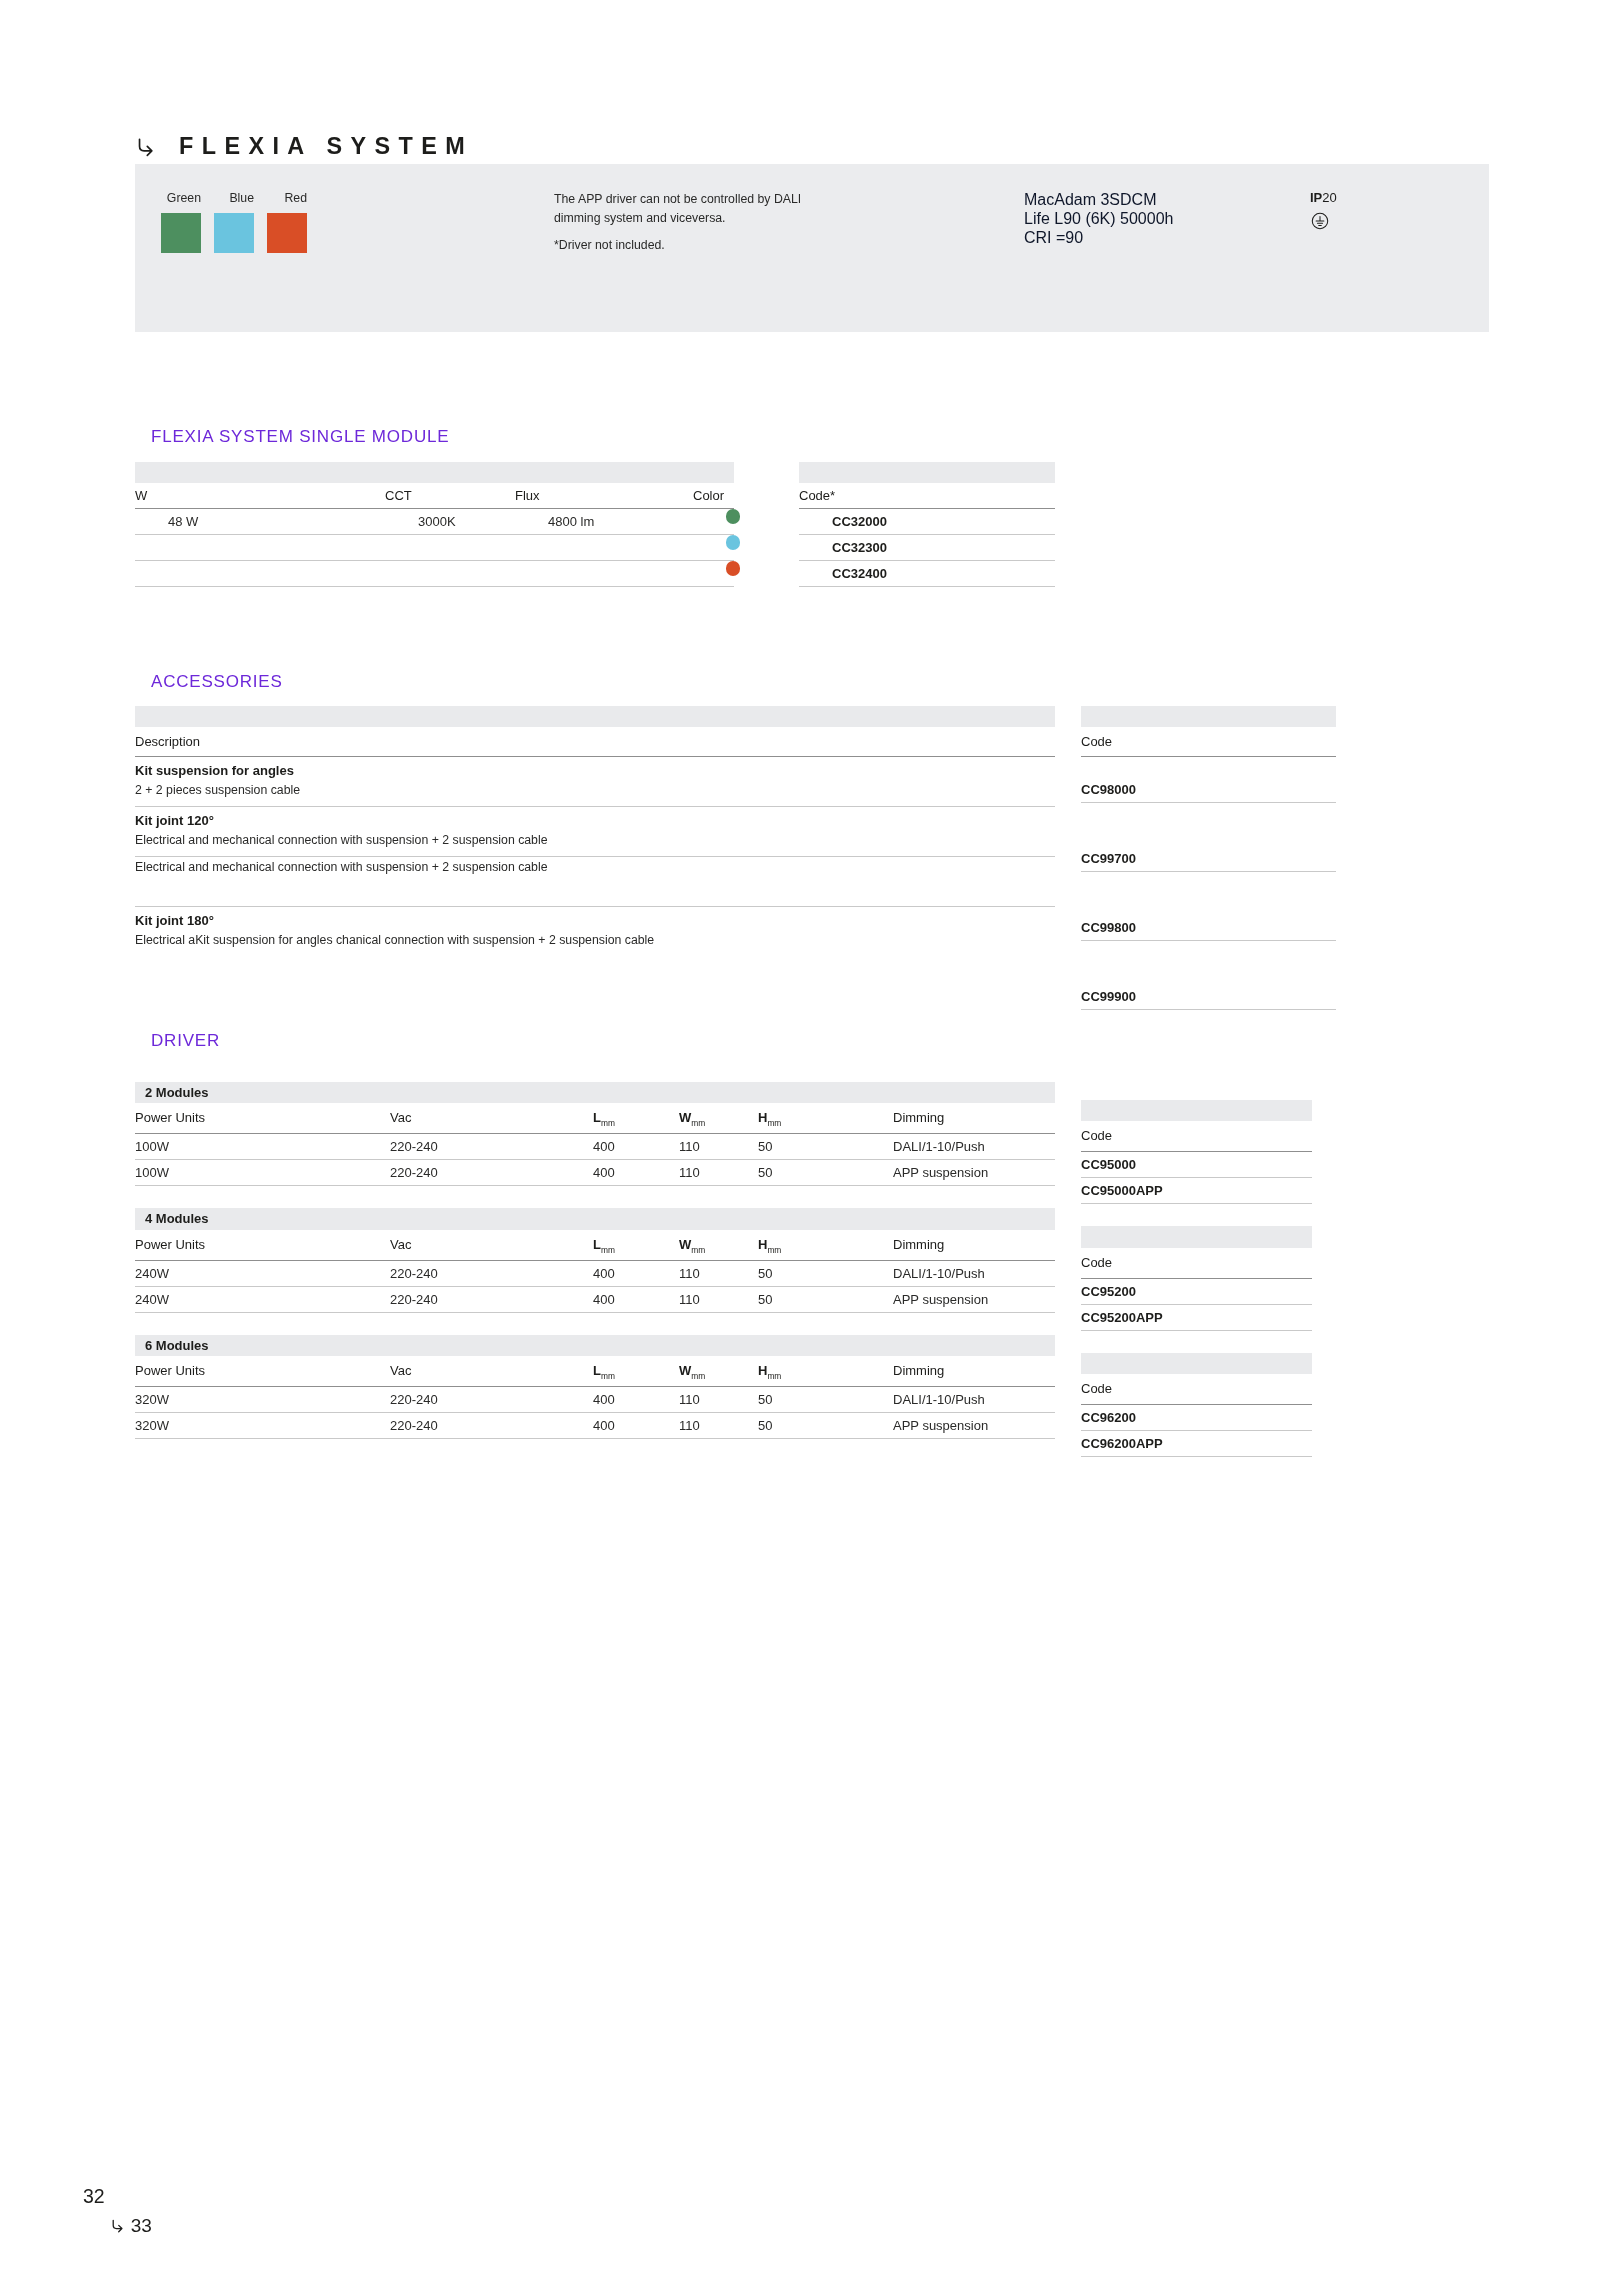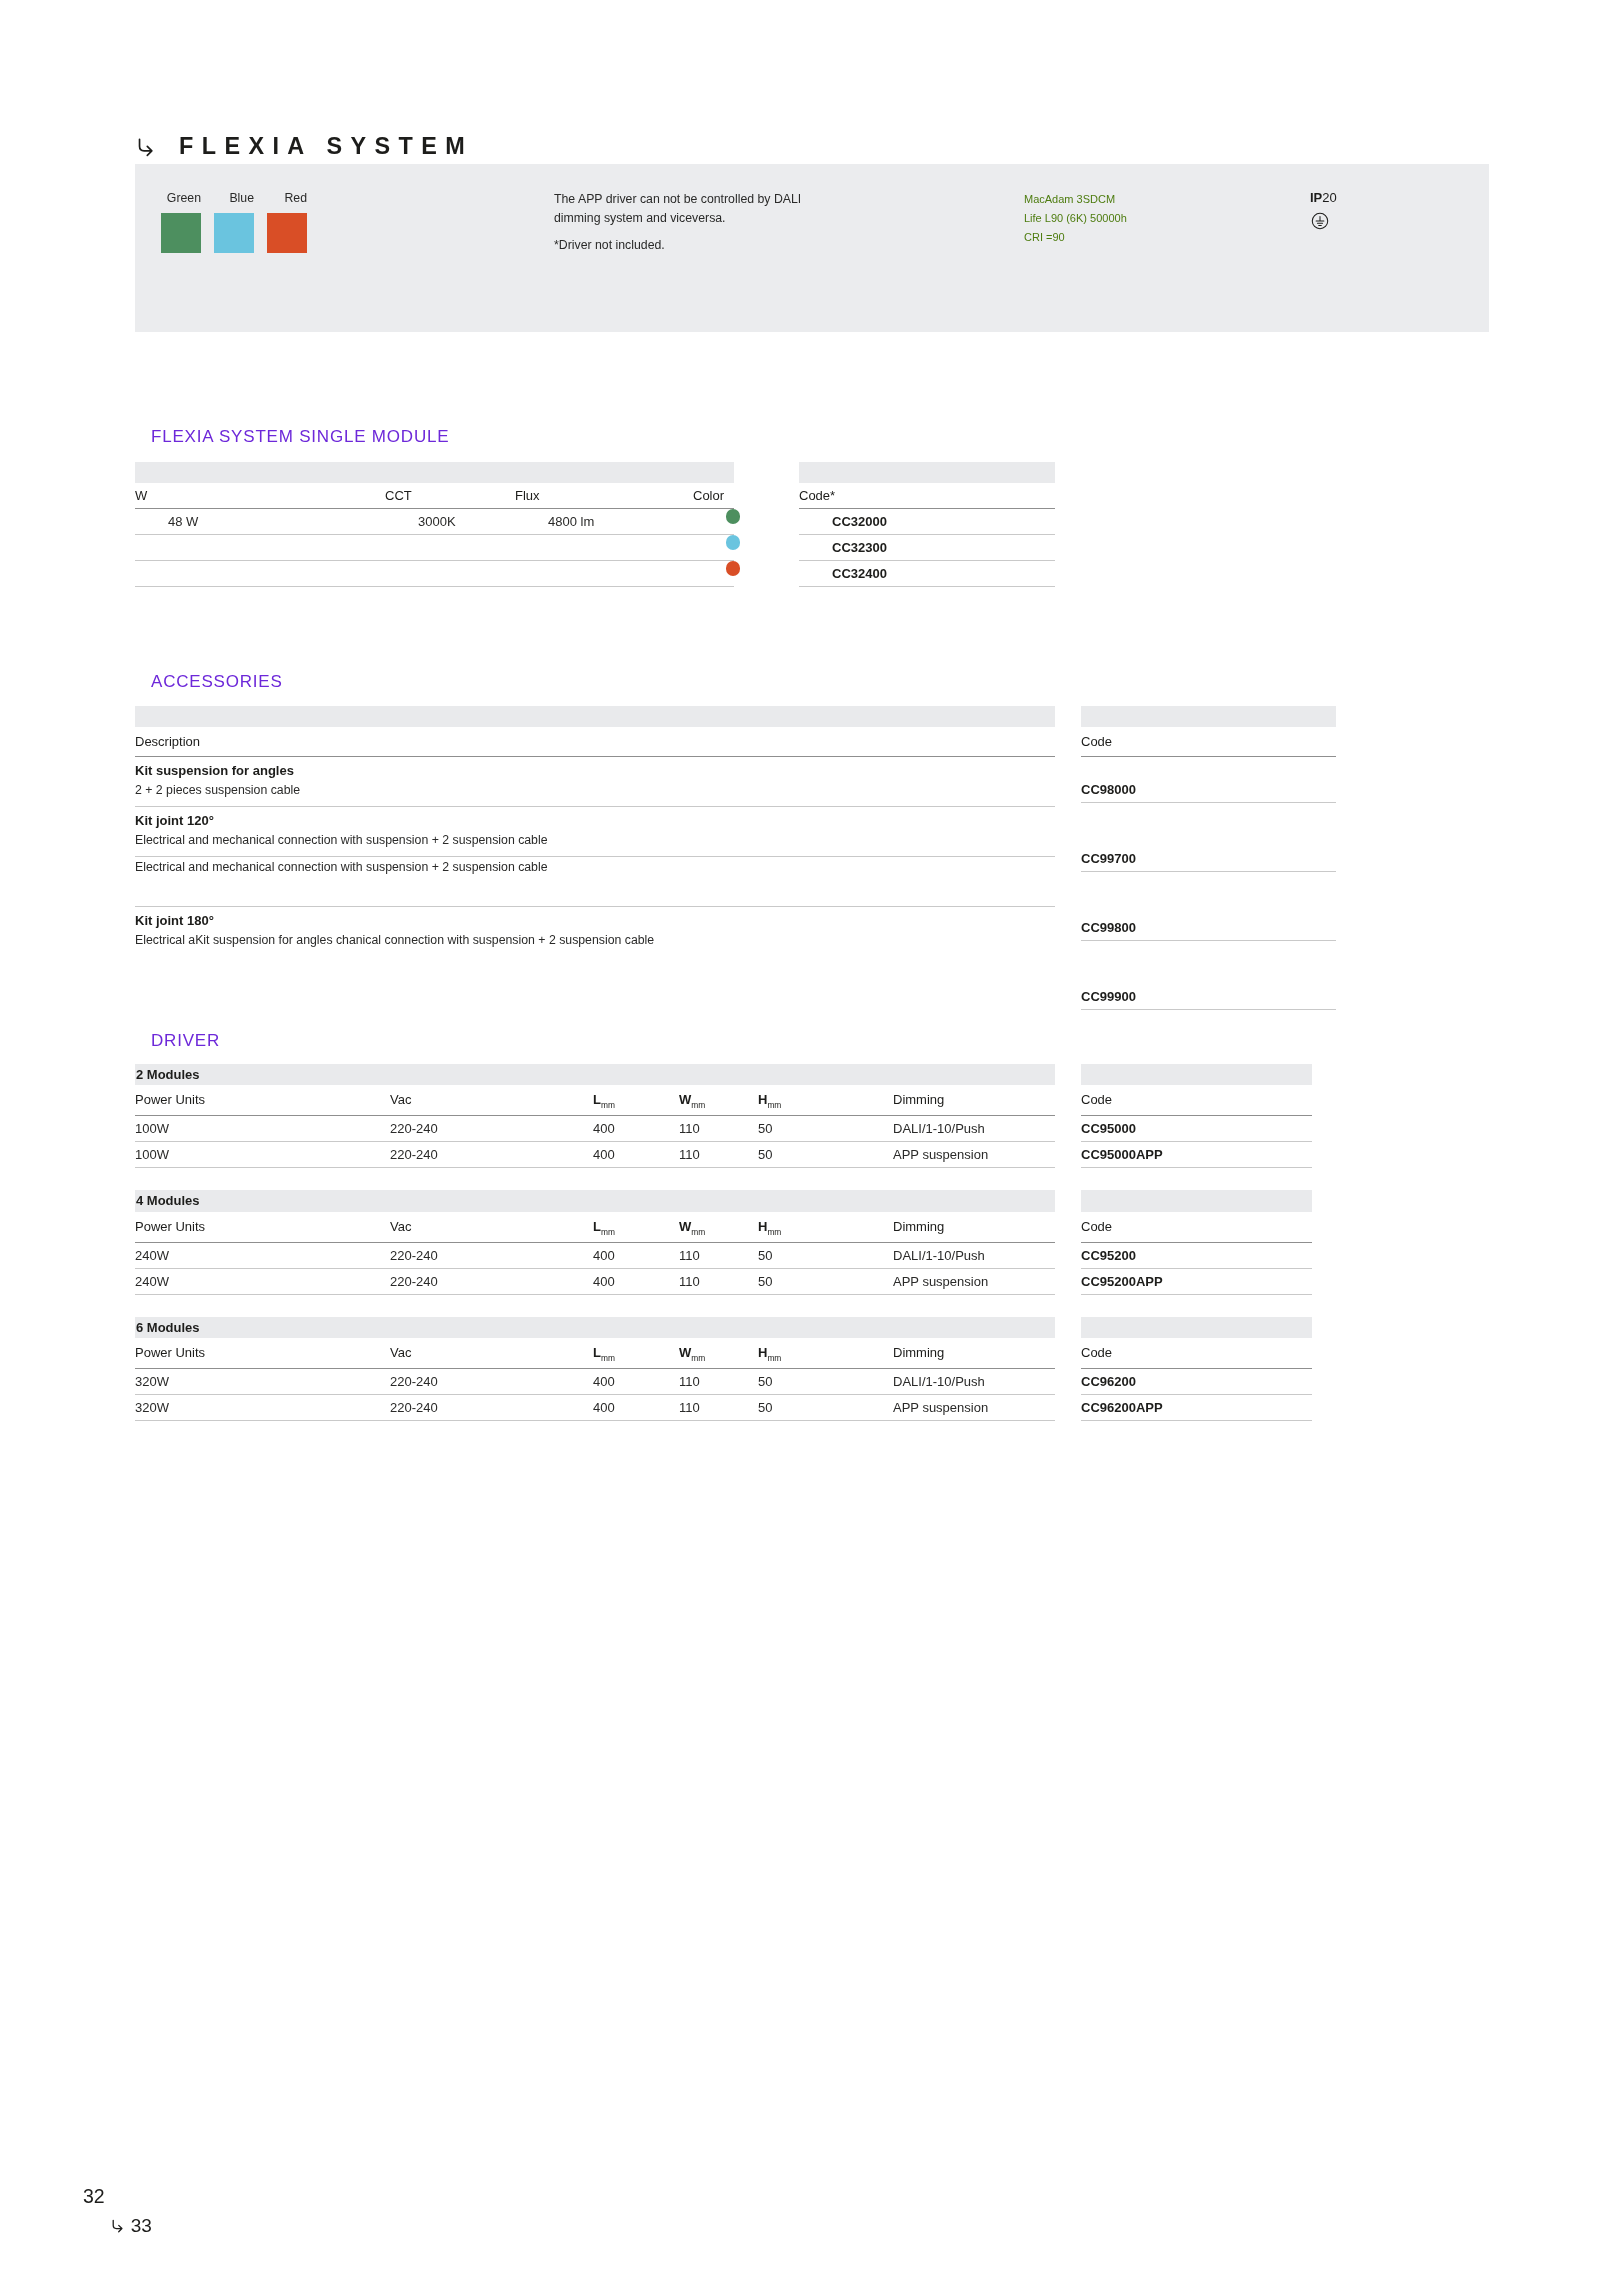--- a/index.html
+++ b/index.html
@@ -18,21 +18,21 @@
   .hook-svg{display:block;}
   
   .info-bar{position:absolute;left:135px;top:164px;width:1354px;height:168px;background:#ebecee;}
   .swatches{position:absolute;left:26px;top:27px;display:flex;gap:13px;}
   .swatch-col{display:flex;flex-direction:column;gap:7.8px;text-align:right;}
   .swatch-label{font-size:12.3px;color:#2a2a29;}
   .swatch{width:40px;height:40px;display:block;}
   .note{position:absolute;left:419px;top:26px;font-size:12.3px;line-height:19px;color:#2a2a29;}
   .note p{margin:0;}
   .note p + p{margin-top:8.4px;}
-  .specs{position:absolute;left:889px;top:26px;font-size:11px;line-height:19px;color:#4d7c0f;}
+  .specs{position:absolute;left:889px;top:26px;font-size:16px;line-height:19px;color:#0f172a;}
   .ip{position:absolute;left:1175px;top:26px;}
   .ip-text{font-size:13px;color:#1d1d1b;}
   .ip-text b{font-weight:700;}
   .class-icon{display:block;margin-top:6.5px;margin-left:1.3px;}
   
   .sec-heading{position:absolute;left:135px;margin:16px;font-size:17px;font-weight:400;letter-spacing:0.8px;color:#6d28d9;}
   #sm-heading{top:411px;}
   #acc-heading{top:656px;}
   #drv-heading{top:1015px;}
   
@@ -63,21 +63,21 @@
   .acc-row.last{border-bottom:none;}
   .acc-row .t{display:block;padding-top:4.5px;font-size:13px;font-weight:700;line-height:18px;color:#1d1d1b;}
   .acc-row .d{display:block;font-size:12.3px;line-height:21px;color:#2a2a29;}
   .acc-crow{position:relative;height:49px;}
   .acc-crow .cline{height:25px;line-height:25px;border-bottom:0.6px solid #c9c9c9;font-size:13px;font-weight:700;color:#1d1d1b;margin-top:20px;}
   
   .drv-groups{position:absolute;left:135px;top:1064px;width:1177px;}
   .group{position:relative;margin-bottom:22px;}
   .g-left{width:920px;}
   .g-code{position:absolute;left:946px;top:0;width:231px;}
-  .g-strip{height:21.4px;background:#e9eaec;font-size:13px;font-weight:700;line-height:21.4px;padding-left:1px;box-sizing:border-box;color:#1d1d1b;}
+  .g-strip{height:21.4px;background:#e9eaec;font-size:13px;font-weight:700;line-height:21.4px;padding-left:10px;box-sizing:border-box;color:#1d1d1b;margin-top:18px;}
   .g-thead{height:30px;}
   .g-thead > span{line-height:30px;}
   .g-row > span{line-height:25px;}
   .d0{left:0;}
   .d1{left:255px;}
   .d2{left:458px;}
   .d3{left:544px;}
   .d4{left:623px;}
   .d5{left:758px;}
   .dim-h b{font-weight:700;}

